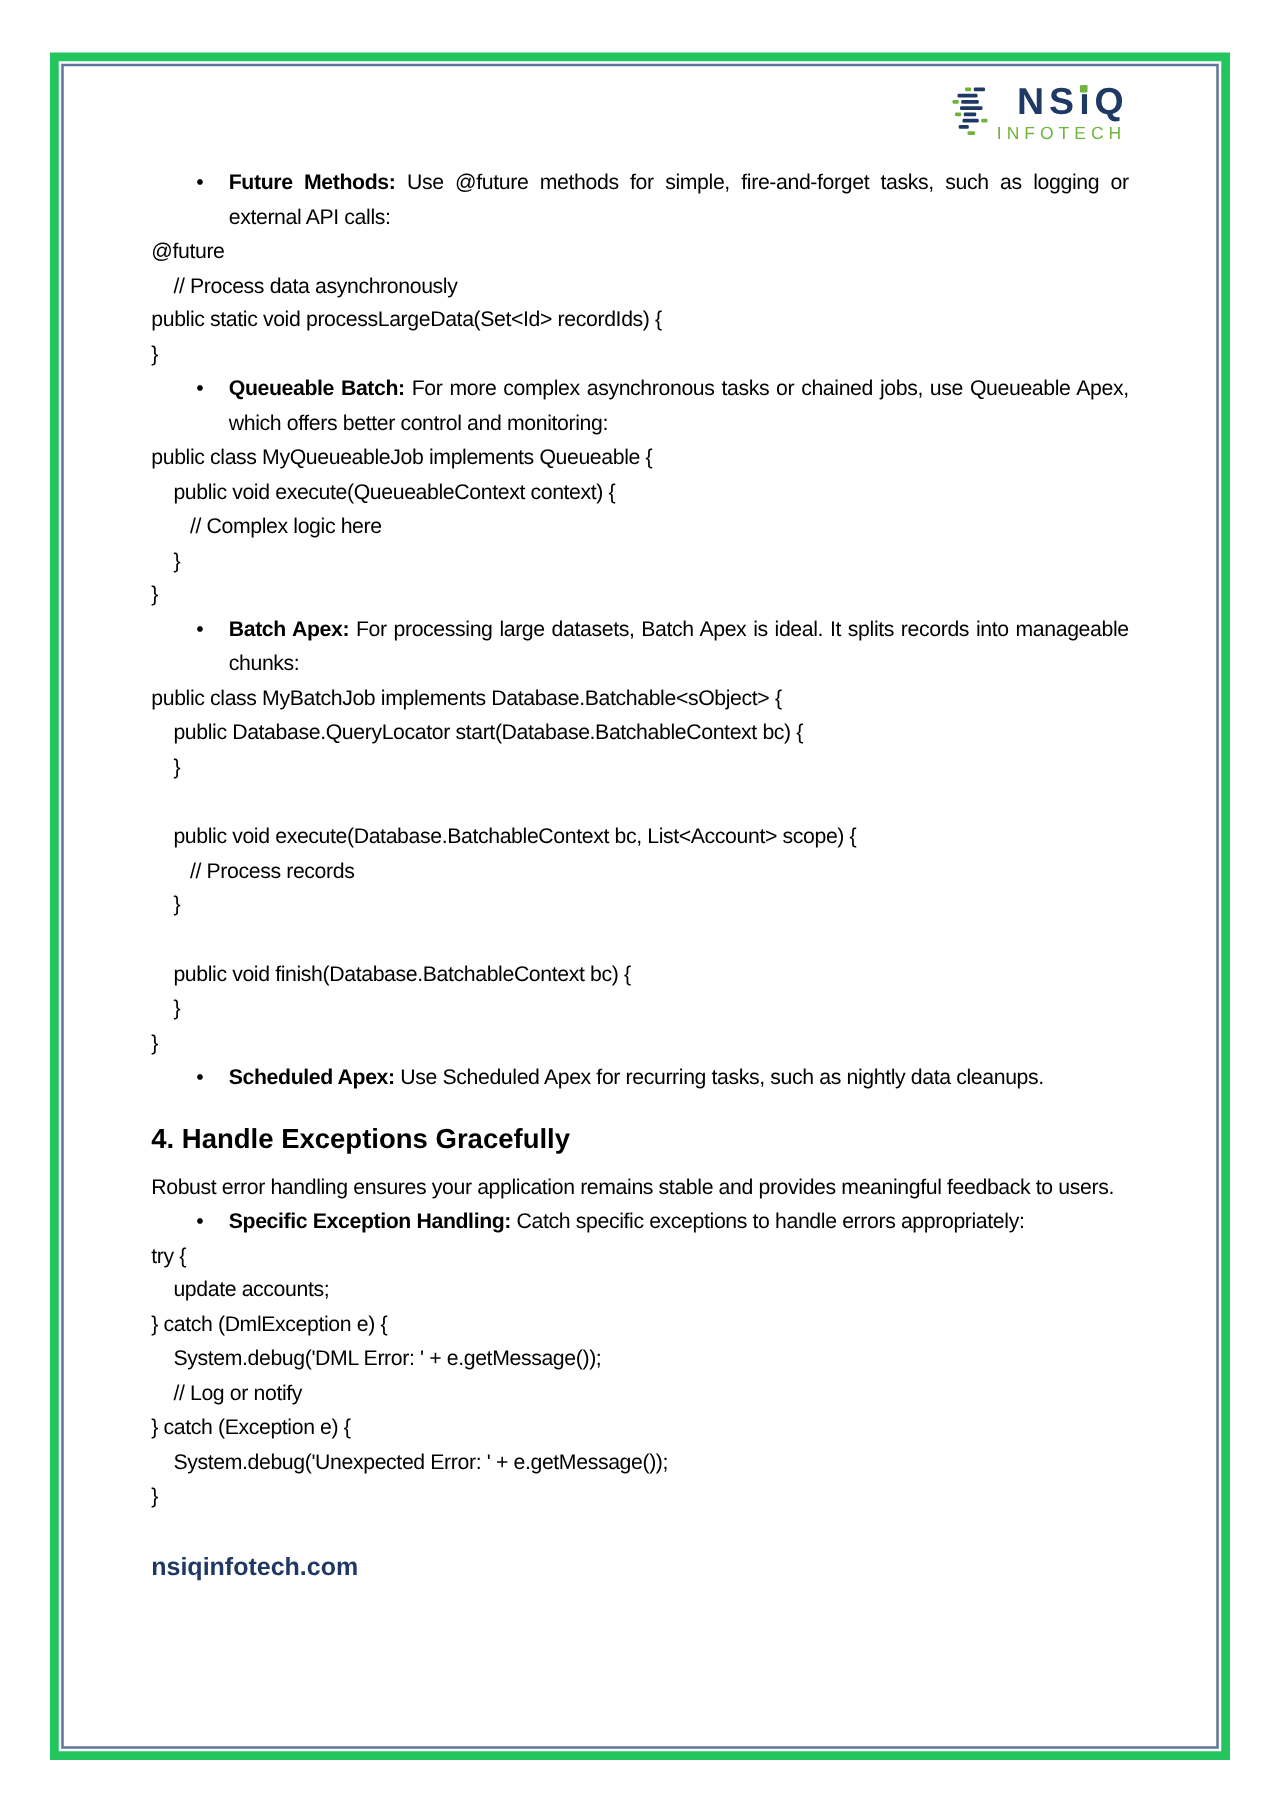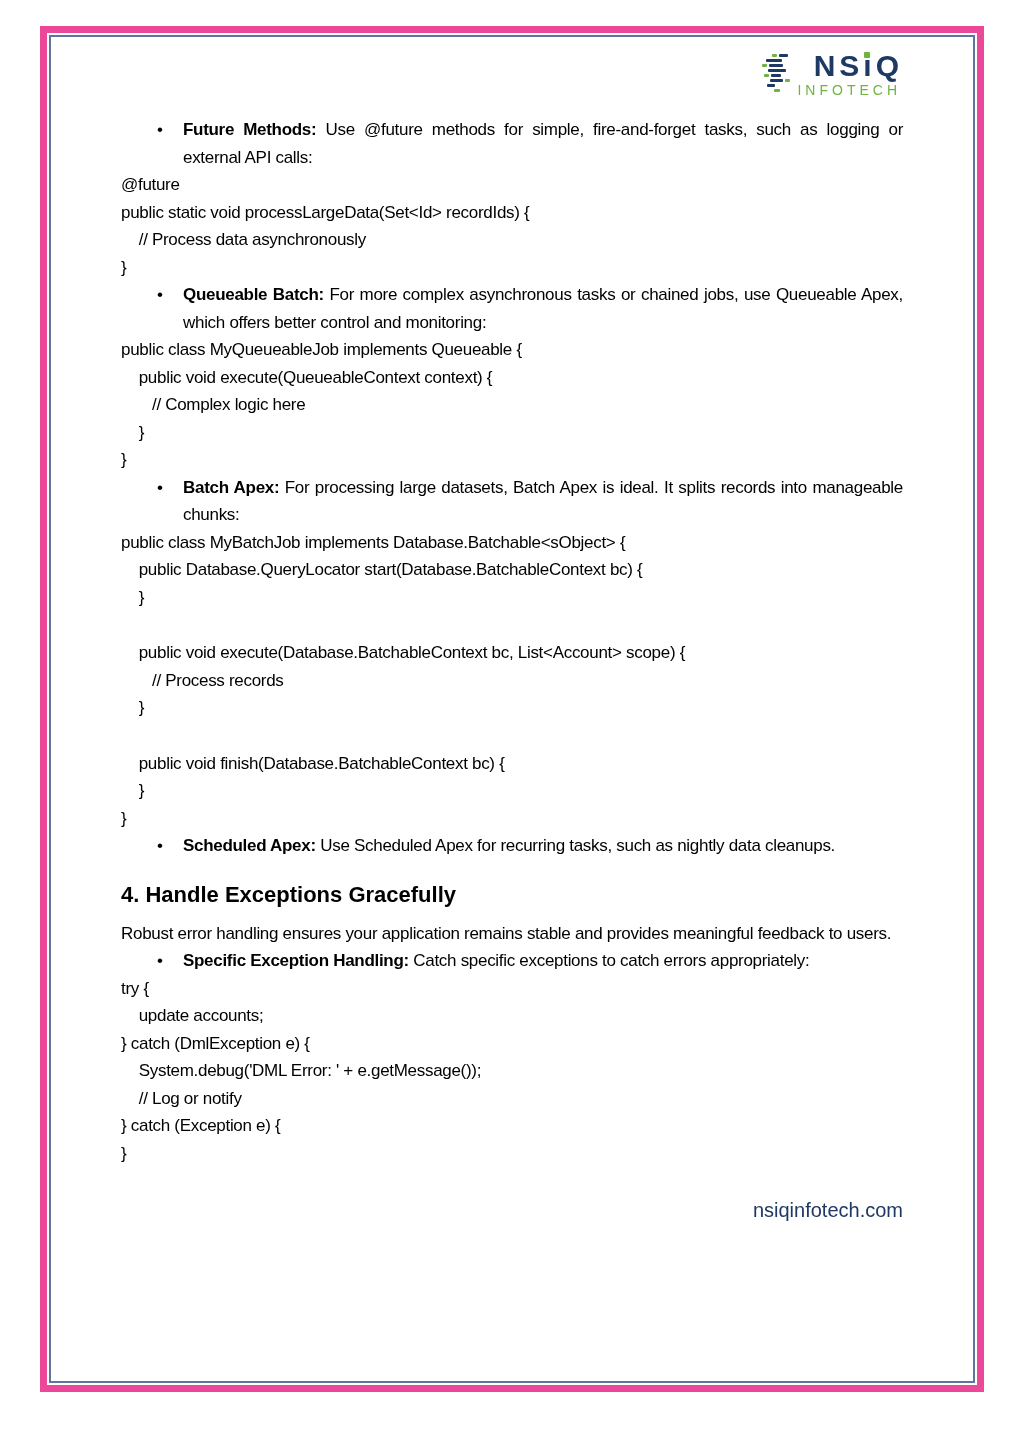--- a/index.html
+++ b/index.html
@@ -11,25 +11,25 @@
     width: 1024px;
     height: 1448px;
     position: relative;
     font-family: "Liberation Sans", sans-serif;
     color: #000000;
   }
   
   .frame-outer {
     position: absolute;
     left: 40px;
-    top: 26px;
+    top: 42px;
     width: 944px;
     height: 1366px;
     box-sizing: border-box;
-    border: 7px solid #ec4899;
+    border: 7px solid #22c55e;
     padding: 2px;
   }
   .frame-inner {
     width: 100%;
     height: 100%;
     box-sizing: border-box;
     border: 2px solid #60759b;
     position: relative;
   }
   .content {
@@ -108,24 +108,24 @@
   .gap { height: 28px; }
   .heading {
     font-size: 22px;
     line-height: 34px;
     font-weight: bold;
     margin: 18px 0 8px 0;
     letter-spacing: 0;
   }
   .para { text-align: justify; }
   .footer {
-    text-align: right;
+    text-align: left;
     margin-top: 30px;
     font-size: 20px;
-    font-weight: normal;
+    font-weight: bold;
     color: #1f3864;
     letter-spacing: 0;
   }
 </style>
 </head>
 <body>
 
 <div class="frame-outer">
   <div class="frame-inner">
     <div class="content">
@@ -170,22 +170,22 @@
       </div>
 
       <div class="doc">
 
         <div class="bullet">
           <span class="marker">•</span>
           <span class="lead">Future Methods:</span>
           <span>Use @future methods for simple, fire-and-forget tasks, such as logging or external API calls:</span>
         </div>
         <div class="code">@future</div>
+        <div class="code">    // Process data asynchronously</div>
         <div class="code">public static void processLargeData(Set&lt;Id&gt; recordIds) {</div>
-        <div class="code">    // Process data asynchronously</div>
         <div class="code">}</div>
 
         <div class="bullet">
           <span class="marker">•</span>
           <span class="lead">Queueable Batch:</span>
           <span>For more complex asynchronous tasks or chained jobs, use Queueable Apex, which offers better control and monitoring:</span>
         </div>
         <div class="code">public class MyQueueableJob implements Queueable {</div>
         <div class="code">    public void execute(QueueableContext context) {</div>
         <div class="code">       // Complex logic here</div>
@@ -214,28 +214,29 @@
           <span class="lead">Scheduled Apex:</span>
           <span>Use Scheduled Apex for recurring tasks, such as nightly data cleanups.</span>
         </div>
 
         <div class="heading">4. Handle Exceptions Gracefully</div>
         <div class="para">Robust error handling ensures your application remains stable and provides meaningful feedback to users.</div>
 
         <div class="bullet">
           <span class="marker">•</span>
           <span class="lead">Specific Exception Handling:</span>
-          <span>Catch specific exceptions to catch errors appropriately:</span>
+          <span>Catch specific exceptions to handle errors appropriately:</span>
         </div>
         <div class="code">try {</div>
         <div class="code">    update accounts;</div>
         <div class="code">} catch (DmlException e) {</div>
         <div class="code">    System.debug('DML Error: ' + e.getMessage());</div>
         <div class="code">    // Log or notify</div>
         <div class="code">} catch (Exception e) {</div>
+        <div class="code">    System.debug('Unexpected Error: ' + e.getMessage());</div>
         <div class="code">}</div>
 
         <div class="footer">nsiqinfotech.com</div>
 
       </div>
     </div>
   </div>
 </div>
 
 </body></html>

